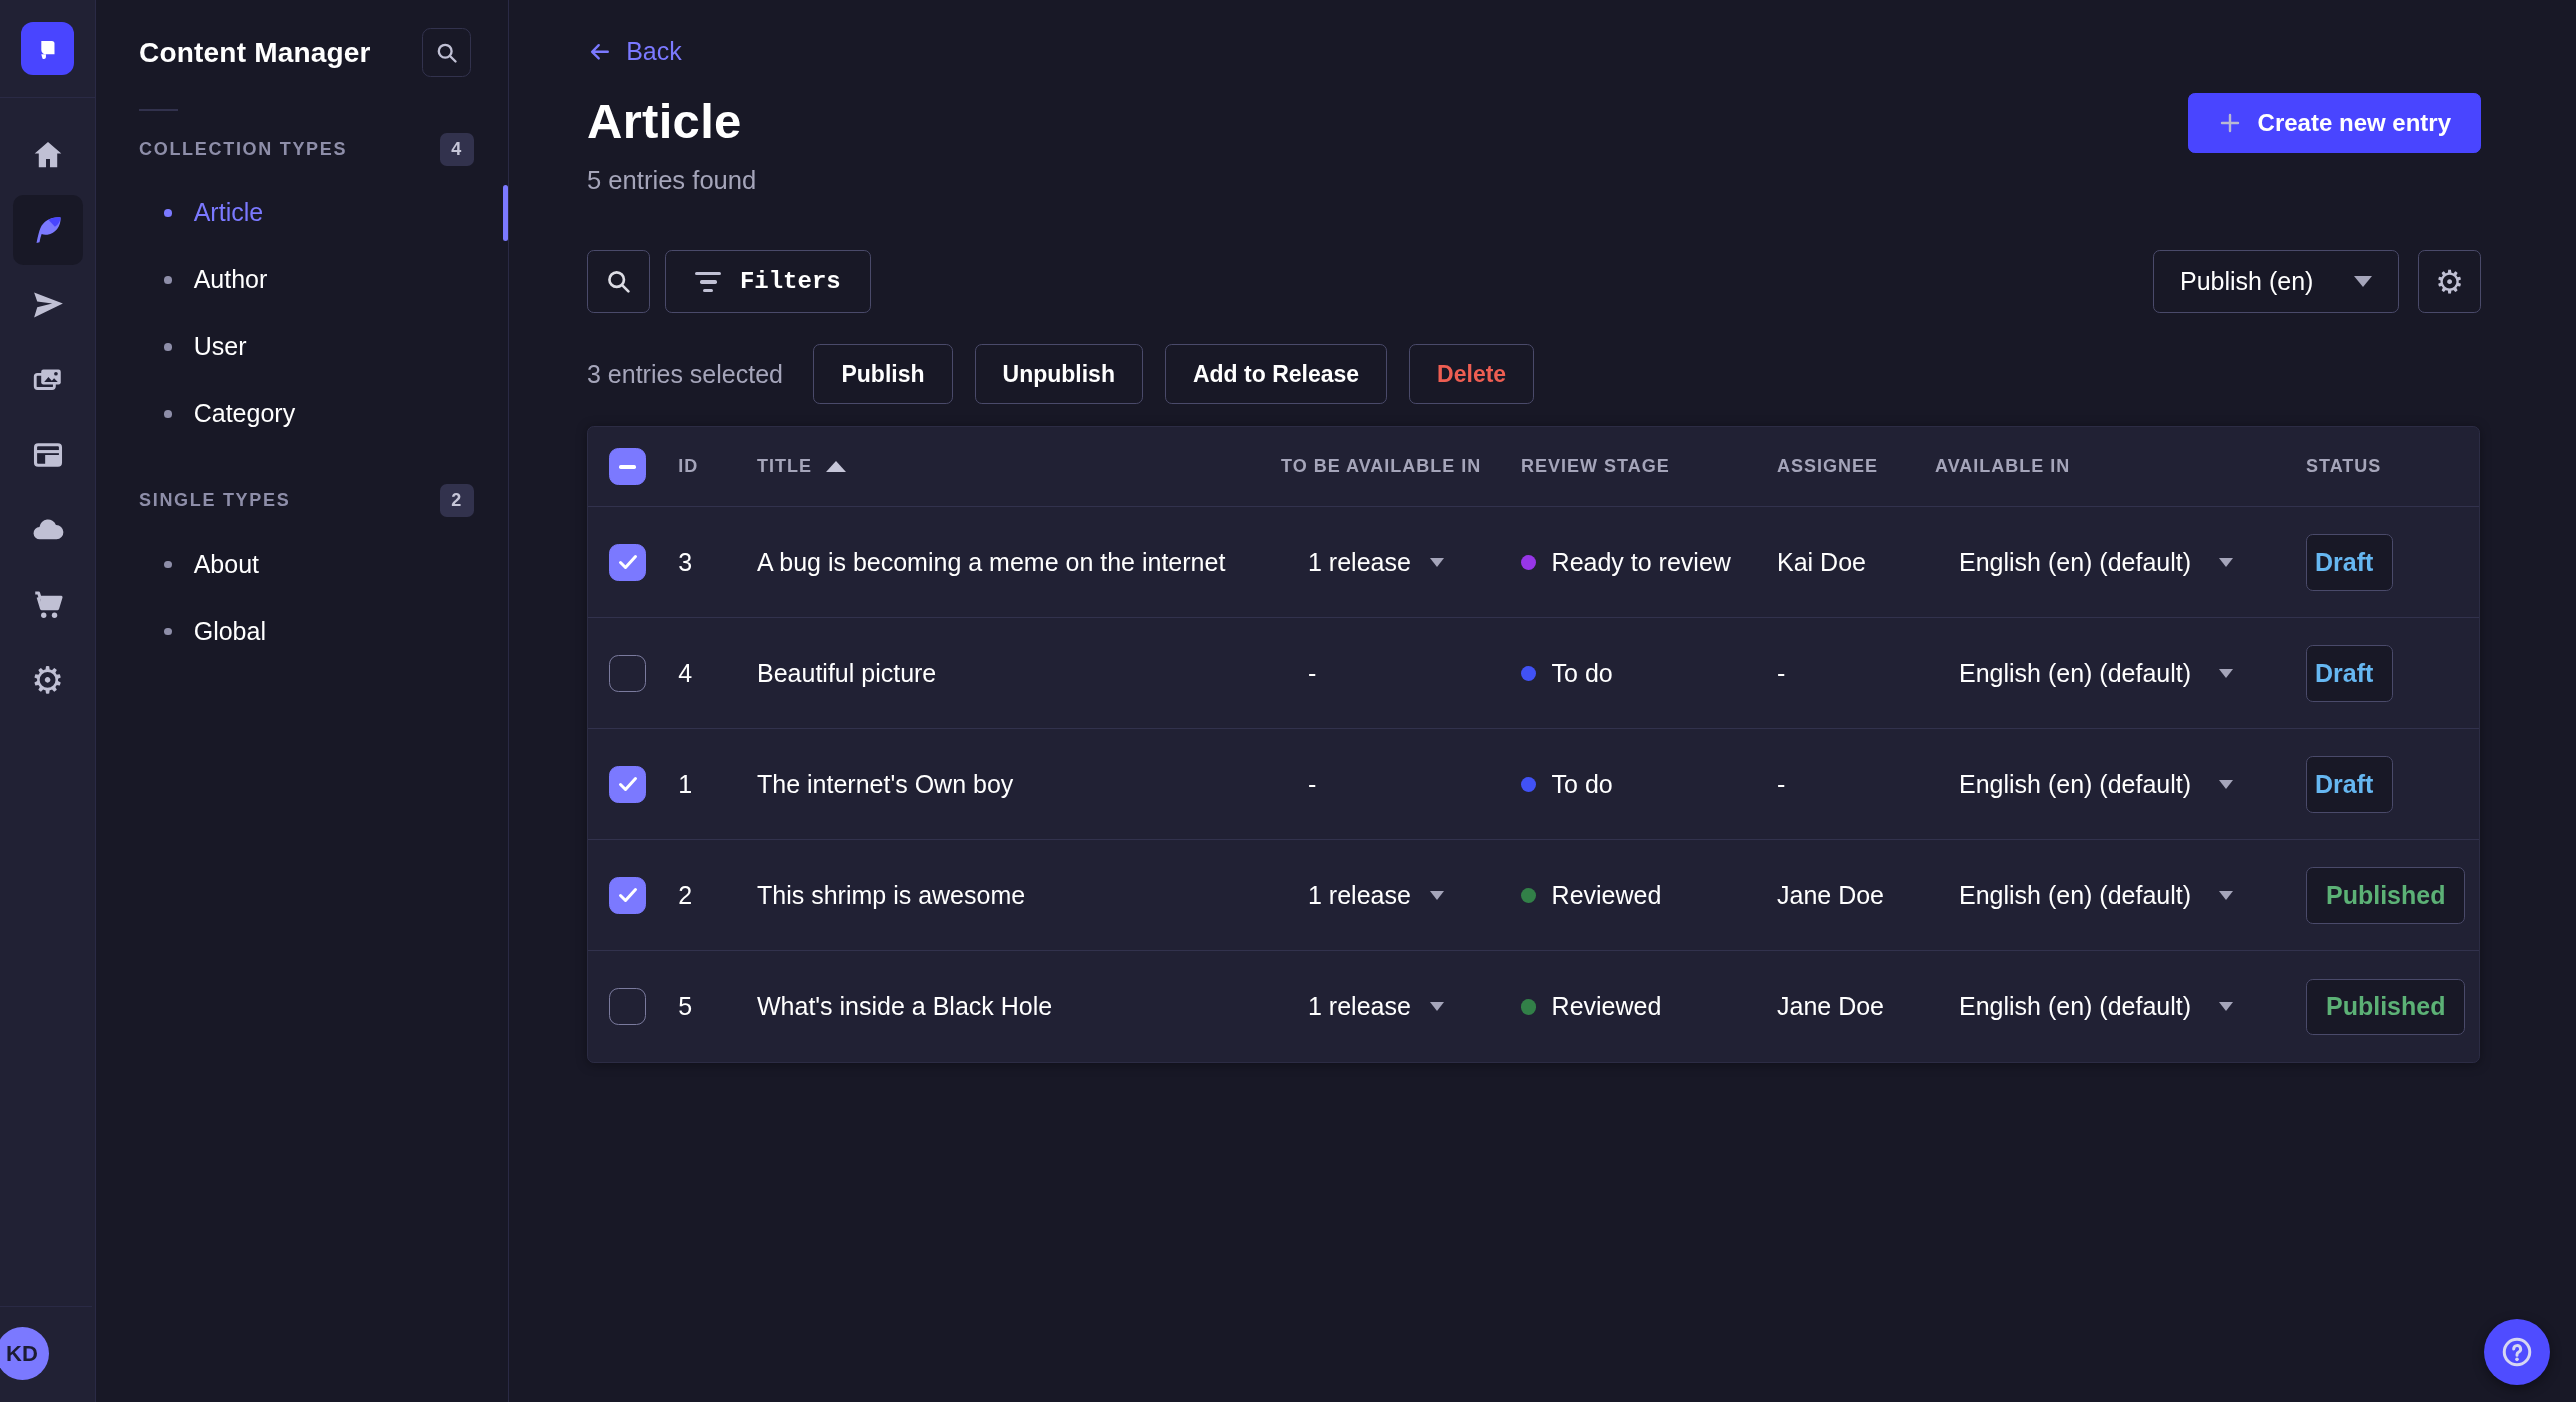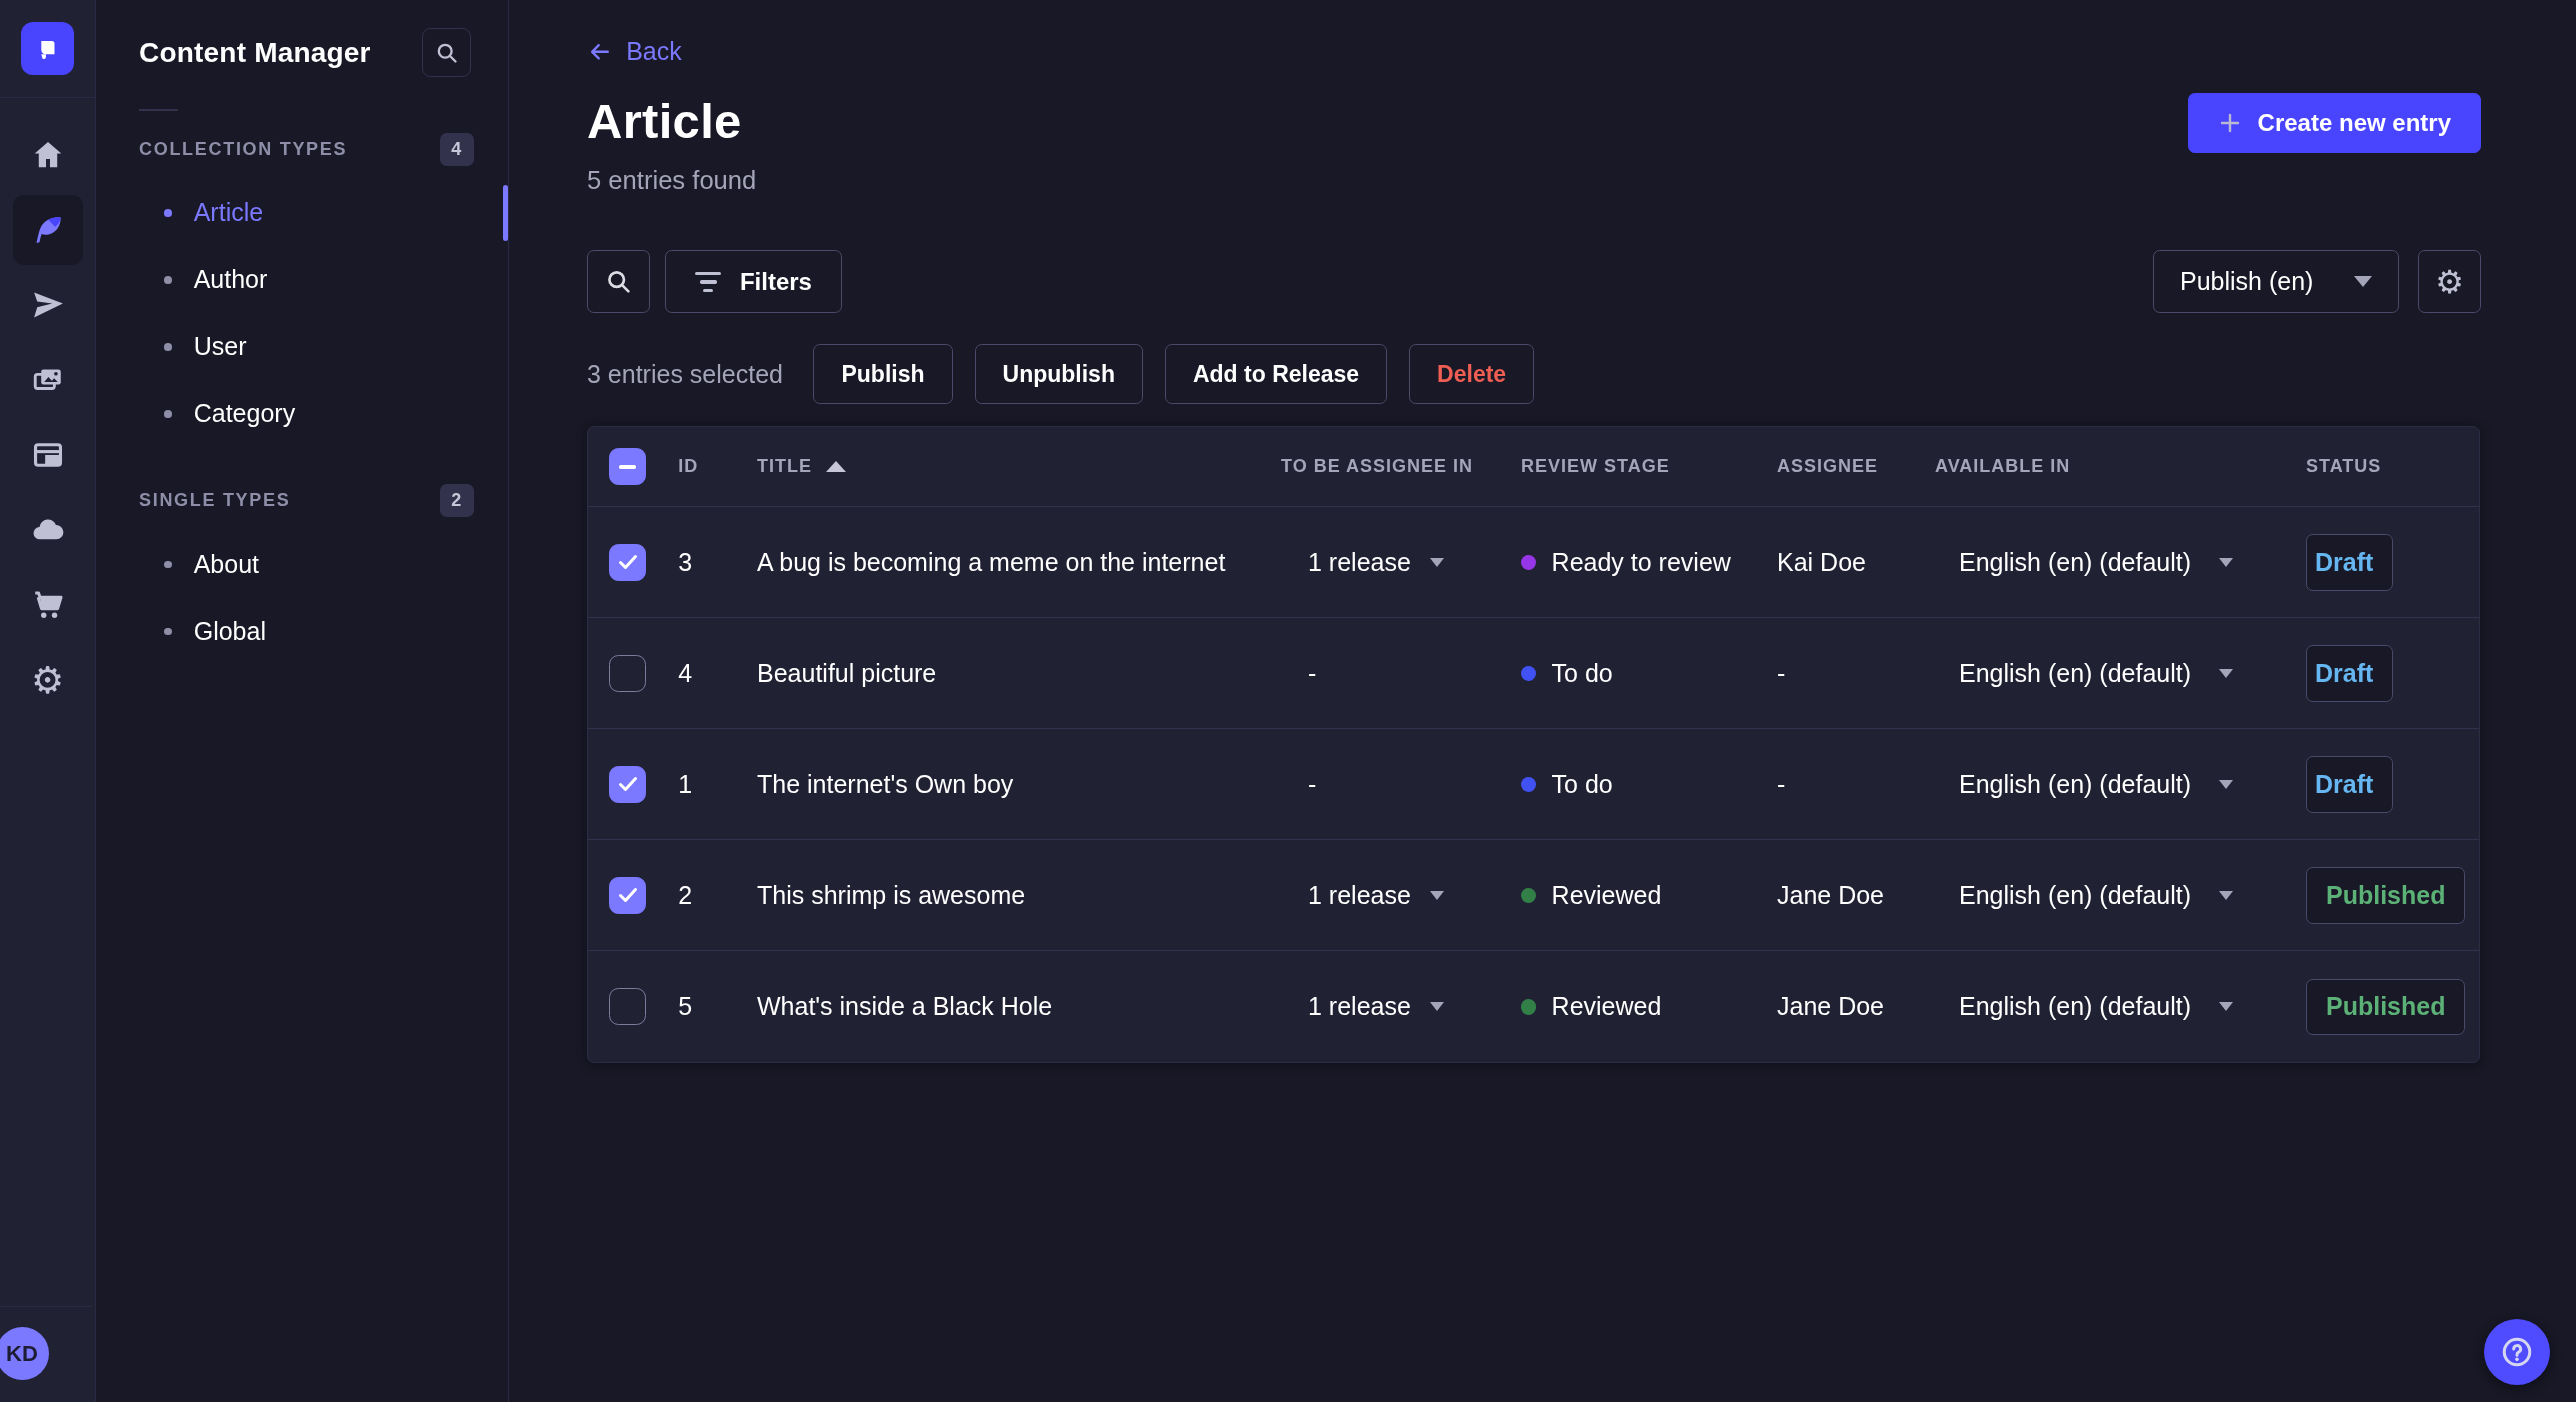--- a/index.html
+++ b/index.html
@@ -94,21 +94,21 @@
   .icon-btn {
     width:63px; height:63px; border:0.9px solid #4a4a6a; border-radius:6.8px; background:transparent;
     display:flex; align-items:center; justify-content:center; color:#dcdce4; cursor:pointer;
   }
   .icon-btn svg { width:29px; height:29px; }
   .icon-btn .glyph { font-size:32px; line-height:1; color:#c0c0d4; }
   .filters-btn {
     display:flex; align-items:center; gap:19px; height:63px; padding:0 29px;
     border:0.9px solid #4a4a6a; border-radius:6.8px; background:transparent;
     color:#ffffff; font-size:24px; font-weight:600; cursor:pointer;
-    font-family:Liberation Sans, sans-serif;
+    font-family:Liberation Mono, monospace;
   }
   .filter-icon { display:flex; flex-direction:column; gap:5.1px; align-items:center; }
   .filter-icon span { display:block; height:3.4px; border-radius:1.7px; background:#c0c0d4; }
   .filter-icon span:nth-child(1){ width:25.6px; }
   .filter-icon span:nth-child(2){ width:17px; }
   .filter-icon span:nth-child(3){ width:9.4px; }
   .toolbar-right { display:flex; gap:19px; align-items:center; }
   .locale-select {
     display:flex; align-items:center; gap:41px; height:63px; padding:0 25.6px;
     border:0.9px solid #4a4a6a; border-radius:6.8px; background:transparent;
@@ -352,21 +352,21 @@
         <div class="col-check">
           <div class="checkbox indeterminate">
               <span class="dash"></span>
             </div>
         </div>
         <div class="th col-id">ID</div>
         <div class="th th-title">
           <span>TITLE</span>
           <span class="sort-asc"></span>
         </div>
-        <div class="th">TO BE ASSIGNEE IN</div>
+        <div class="th">TO BE AVAILABLE IN</div>
         <div class="th">REVIEW STAGE</div>
         <div class="th">ASSIGNEE</div>
         <div class="th">AVAILABLE IN</div>
         <div class="th">STATUS</div>
       </div>
 
       <div class="t-row">
         <div class="col-check">
             <div class="checkbox checked">
               <svg viewBox="0 0 24 24">

